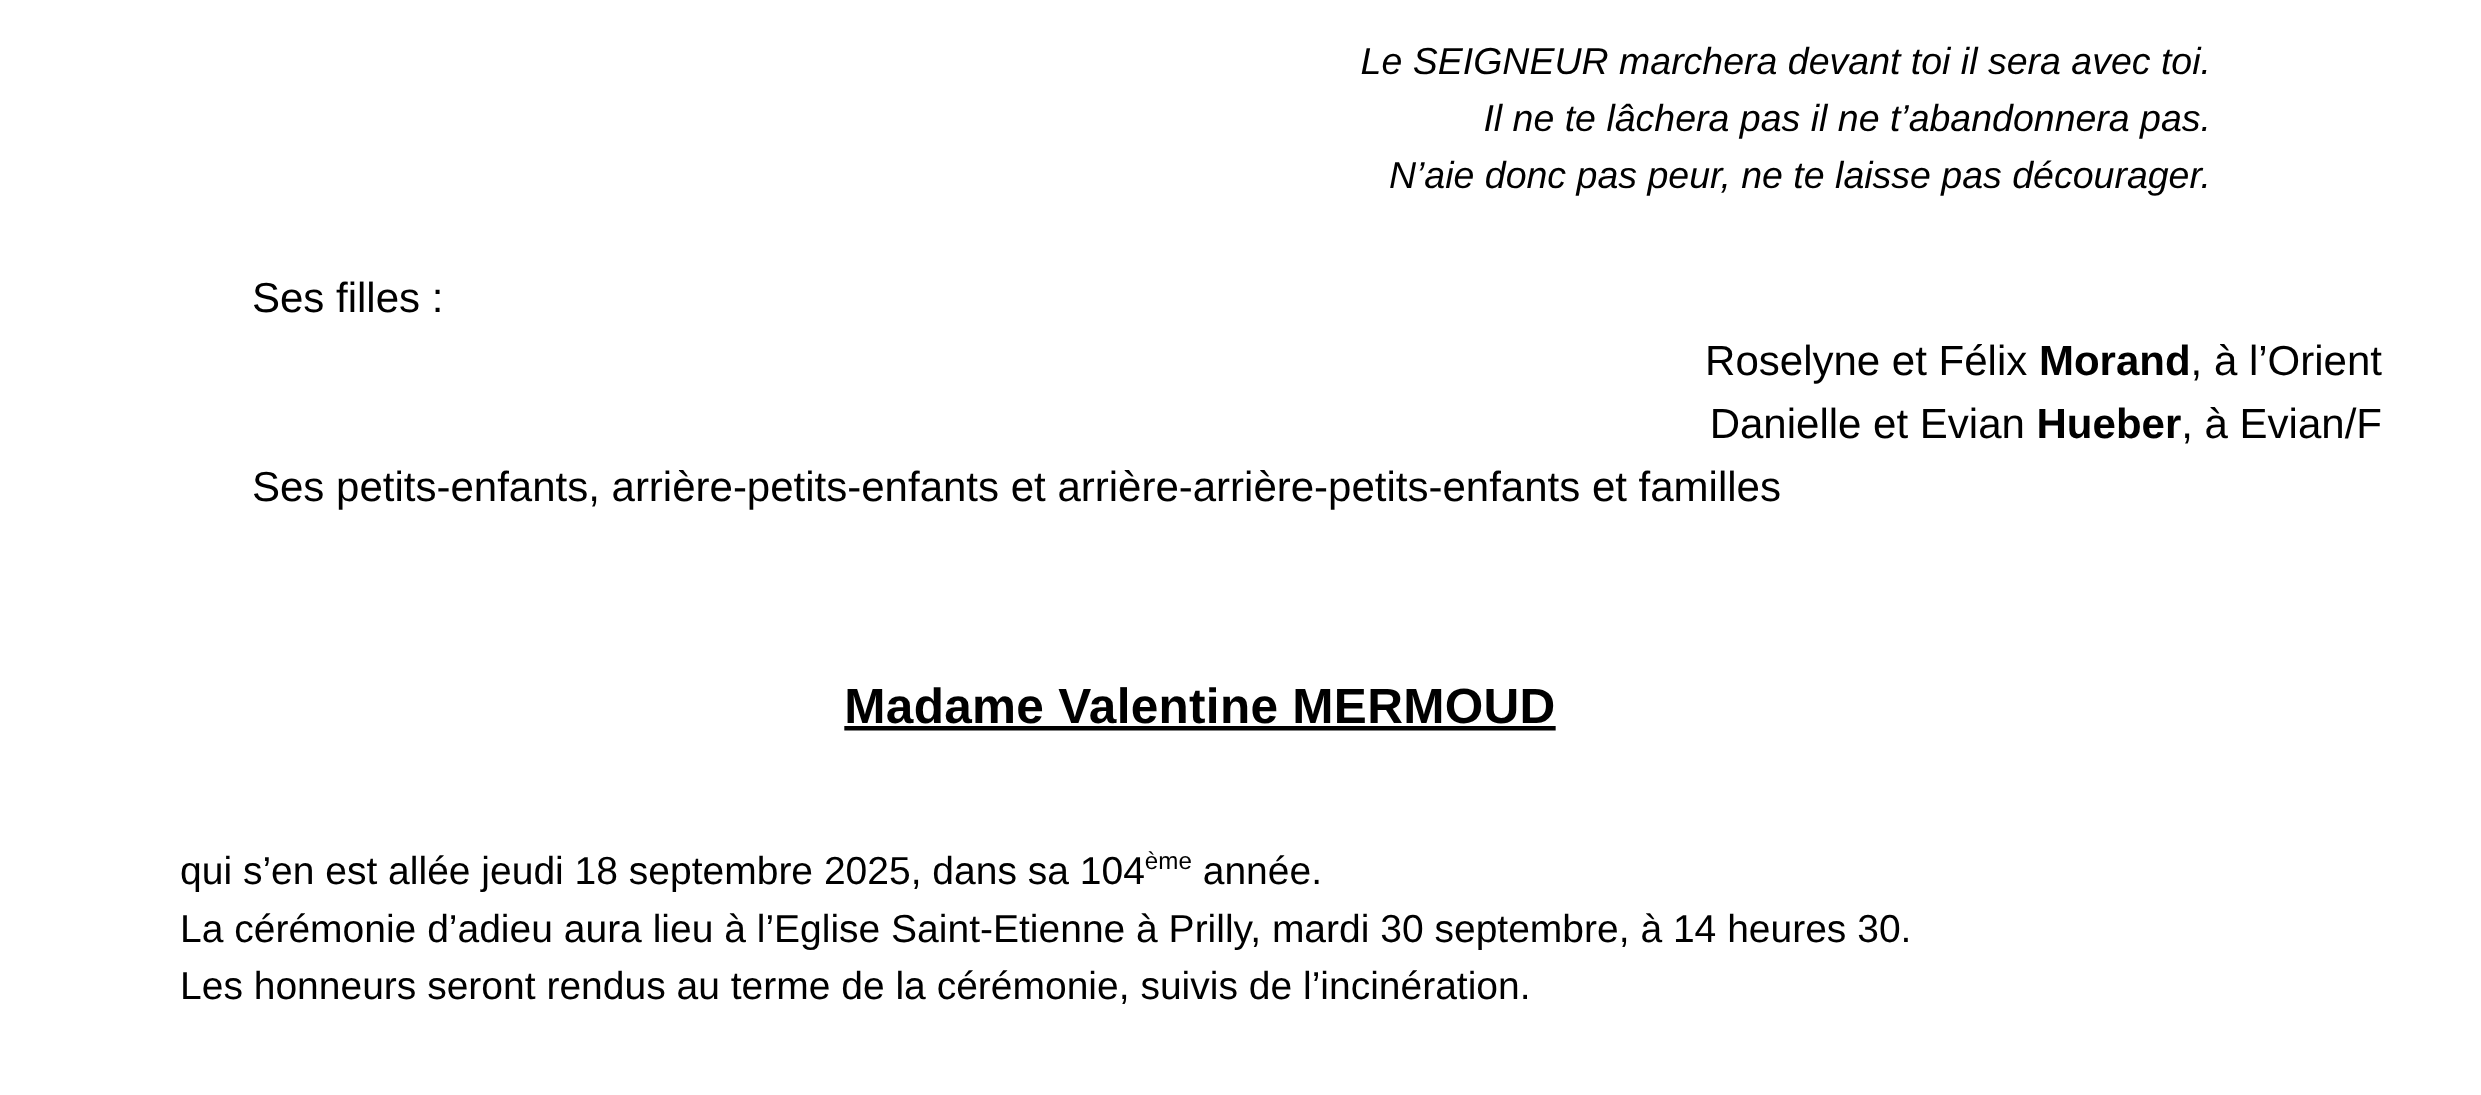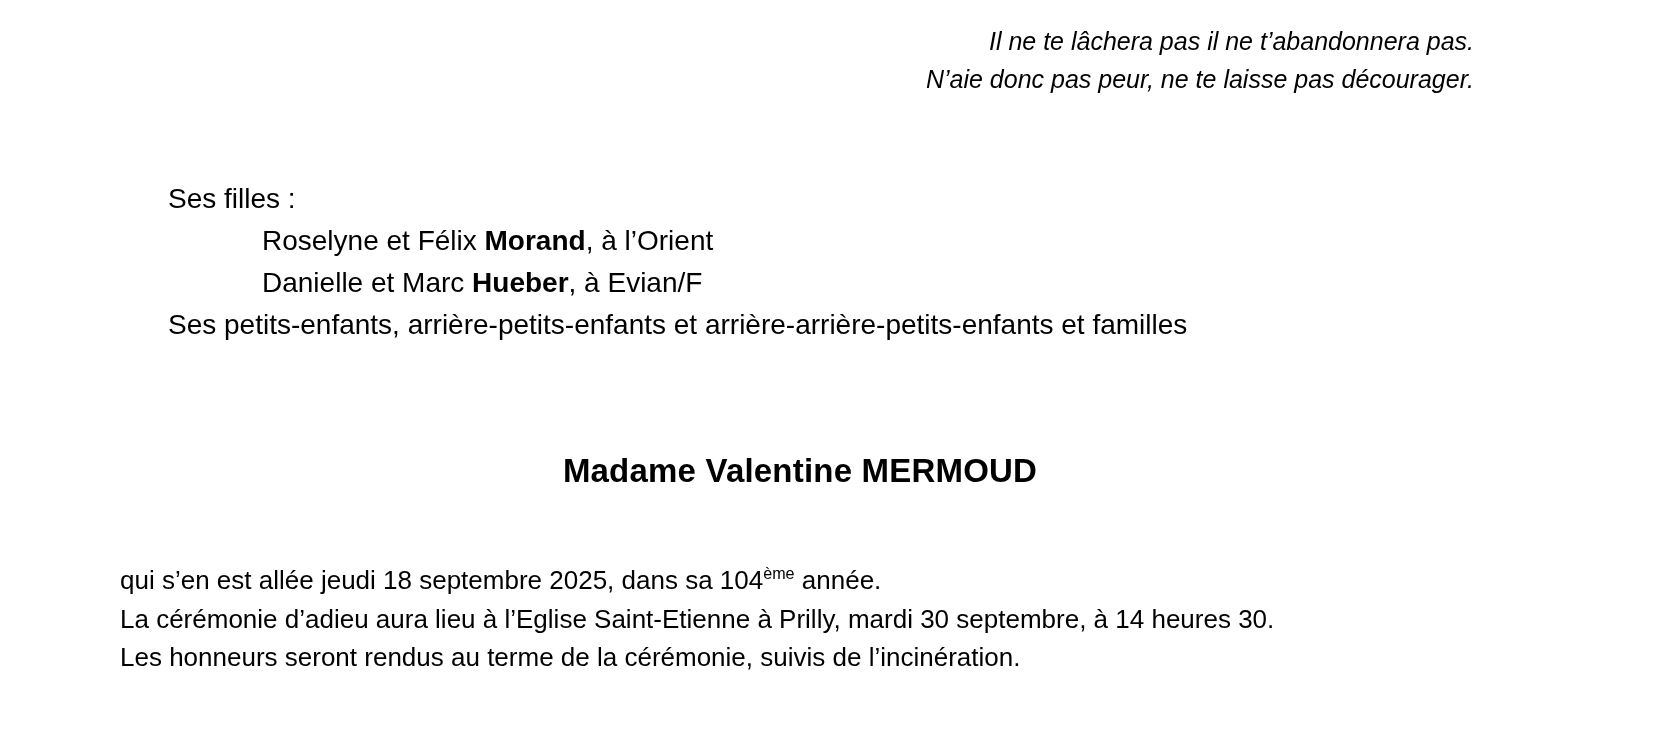--- a/index.html
+++ b/index.html
@@ -45,34 +45,36 @@
     width: 1420px;
     font-size: 28px;
     line-height: 1.50;
     margin-left: 48px;
   }
   .line {
     white-space: pre;
   }
   .indent {
     padding-left: 94px;
+    text-align: right;
   }
 
   b, .bold { font-weight: bold; }
 
   
   .deceased {
     position: absolute;
     left: 0;
     top: 452px;
     width: 1600px;
     text-align: center;
     font-size: 33px;
     font-weight: bold;
     letter-spacing: 0.2px;
+    text-decoration: underline;
   }
 
   
   .closing {
     position: absolute;
     left: 120px;
     top: 561px;
     width: 1480px;
     font-size: 26px;
     line-height: 1.49;
@@ -82,31 +84,32 @@
     vertical-align: super;
     line-height: 0;
   }
 </style>
 </head>
 <body>
 
 <div class="page">
 
   <div class="epigraph">
+    <span class="line">Le SEIGNEUR marchera devant toi il sera avec toi.</span>
     <span class="line">Il ne te lâchera pas il ne t’abandonnera pas.</span>
     <span class="line">N’aie donc pas peur, ne te laisse pas décourager.</span>
   </div>
 
   <div class="body-block">
     <div class="line">Ses filles :</div>
 
     <div class="line indent"><span>Roselyne et Félix </span><b>Morand</b><span>, à l’Orient</span></div>
 
 
-    <div class="line indent"><span>Danielle et Marc </span><b>Hueber</b><span>, à Evian/F</span></div>
+    <div class="line indent"><span>Danielle et Evian </span><b>Hueber</b><span>, à Evian/F</span></div>
 
     <div class="line">Ses petits-enfants, arrière-petits-enfants et arrière-arrière-petits-enfants et familles</div>
   </div>
 
   <div class="deceased">Madame Valentine MERMOUD</div>
 
   <div class="closing">
     <div class="line"><span>qui s’en est allée jeudi 18 septembre 2025, dans sa 104</span><sup>ème</sup><span> année.</span></div>
     <div class="line">La cérémonie d’adieu aura lieu à l’Eglise Saint-Etienne à Prilly, mardi 30 septembre, à 14 heures 30.</div>
     <div class="line">Les honneurs seront rendus au terme de la cérémonie, suivis de l’incinération.</div>

